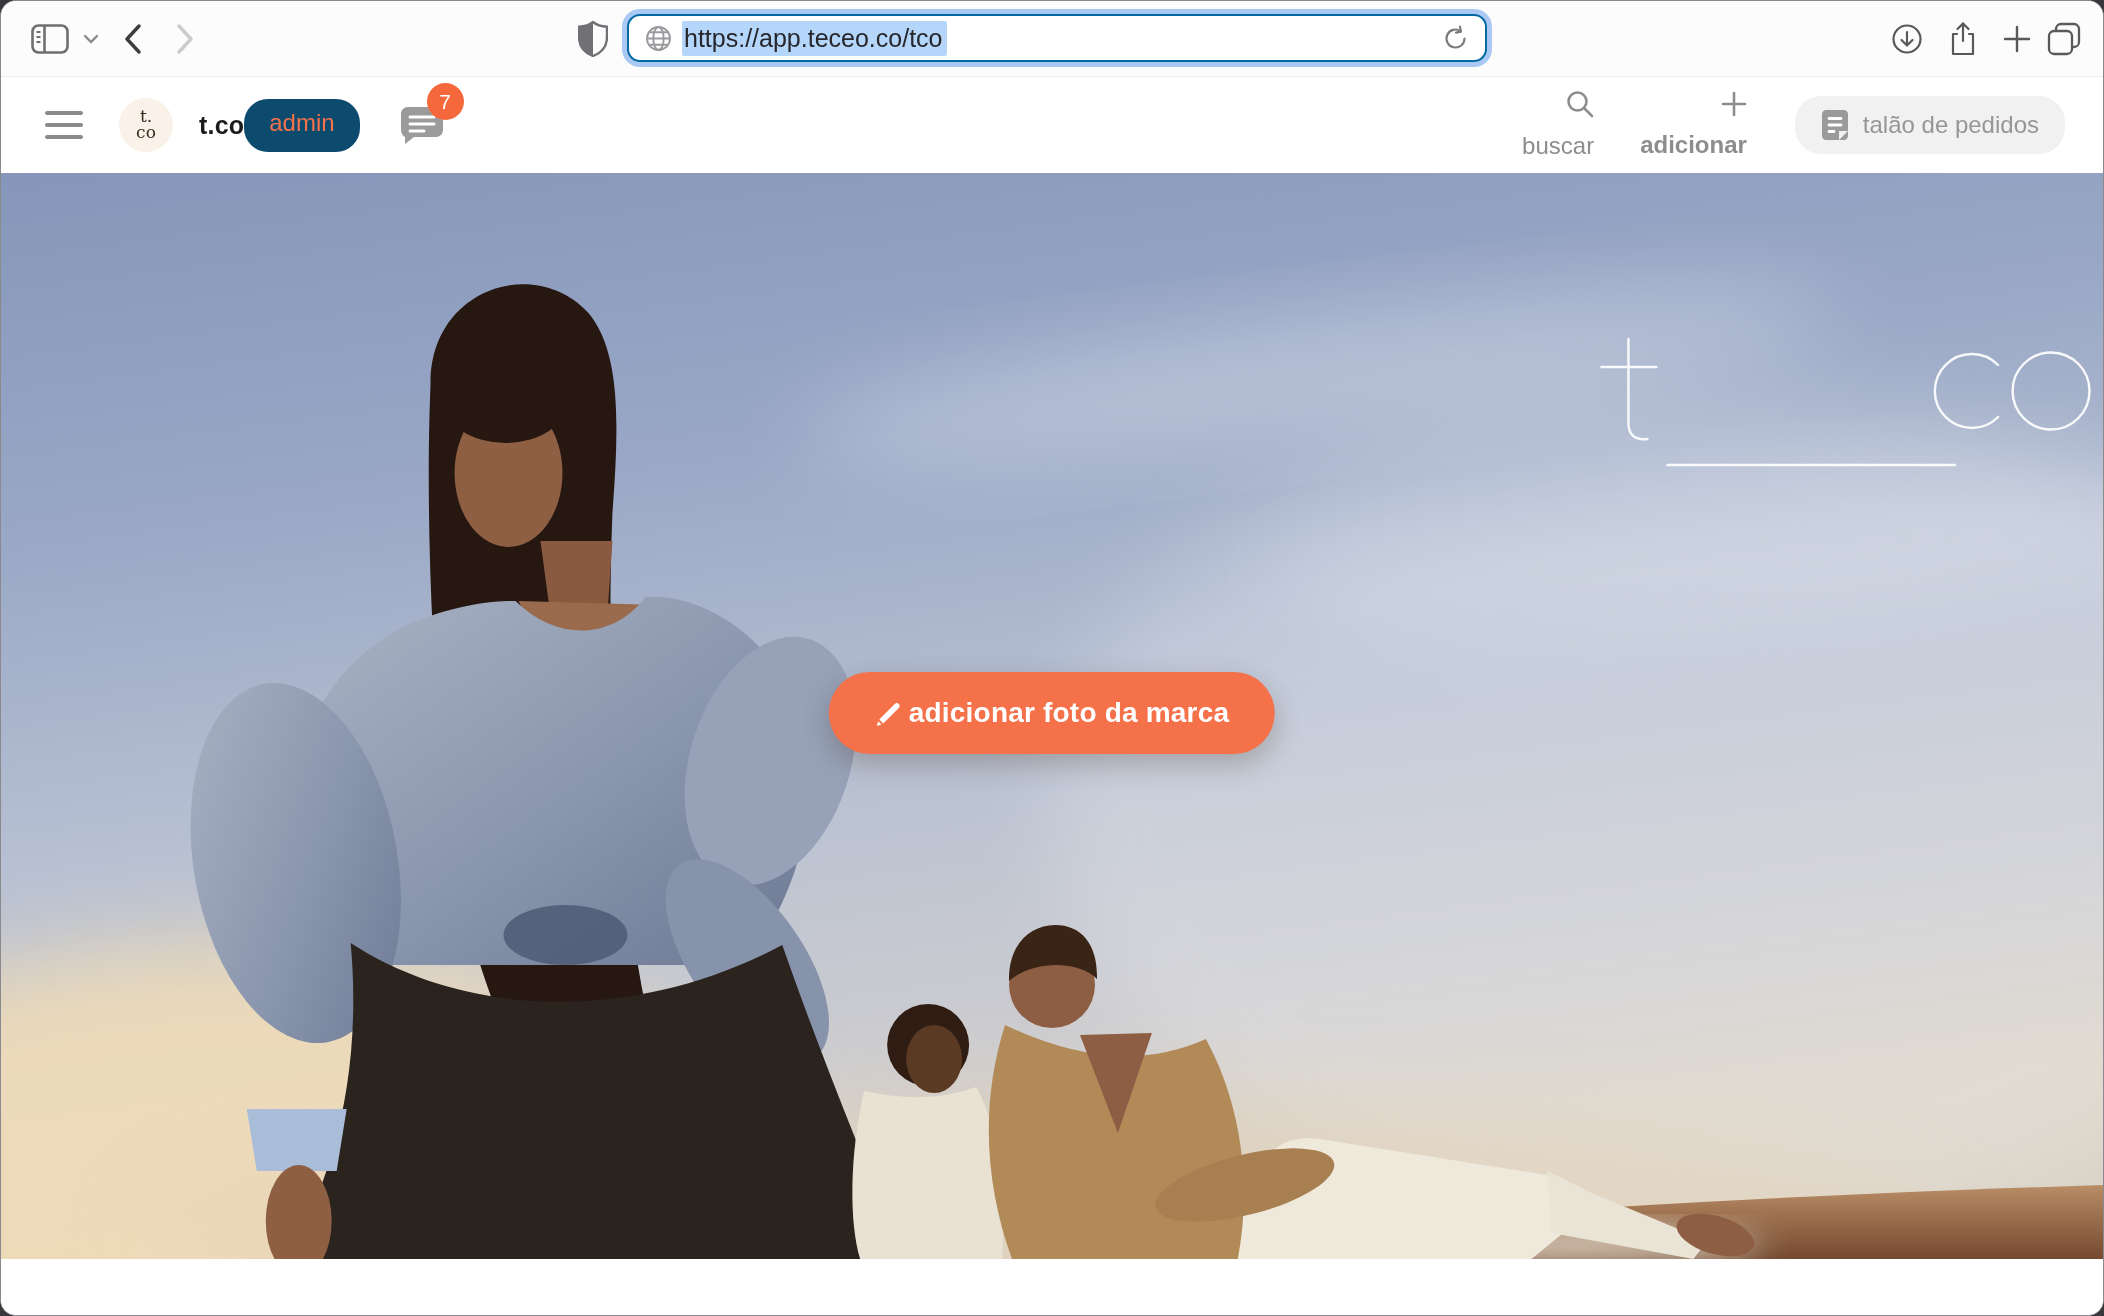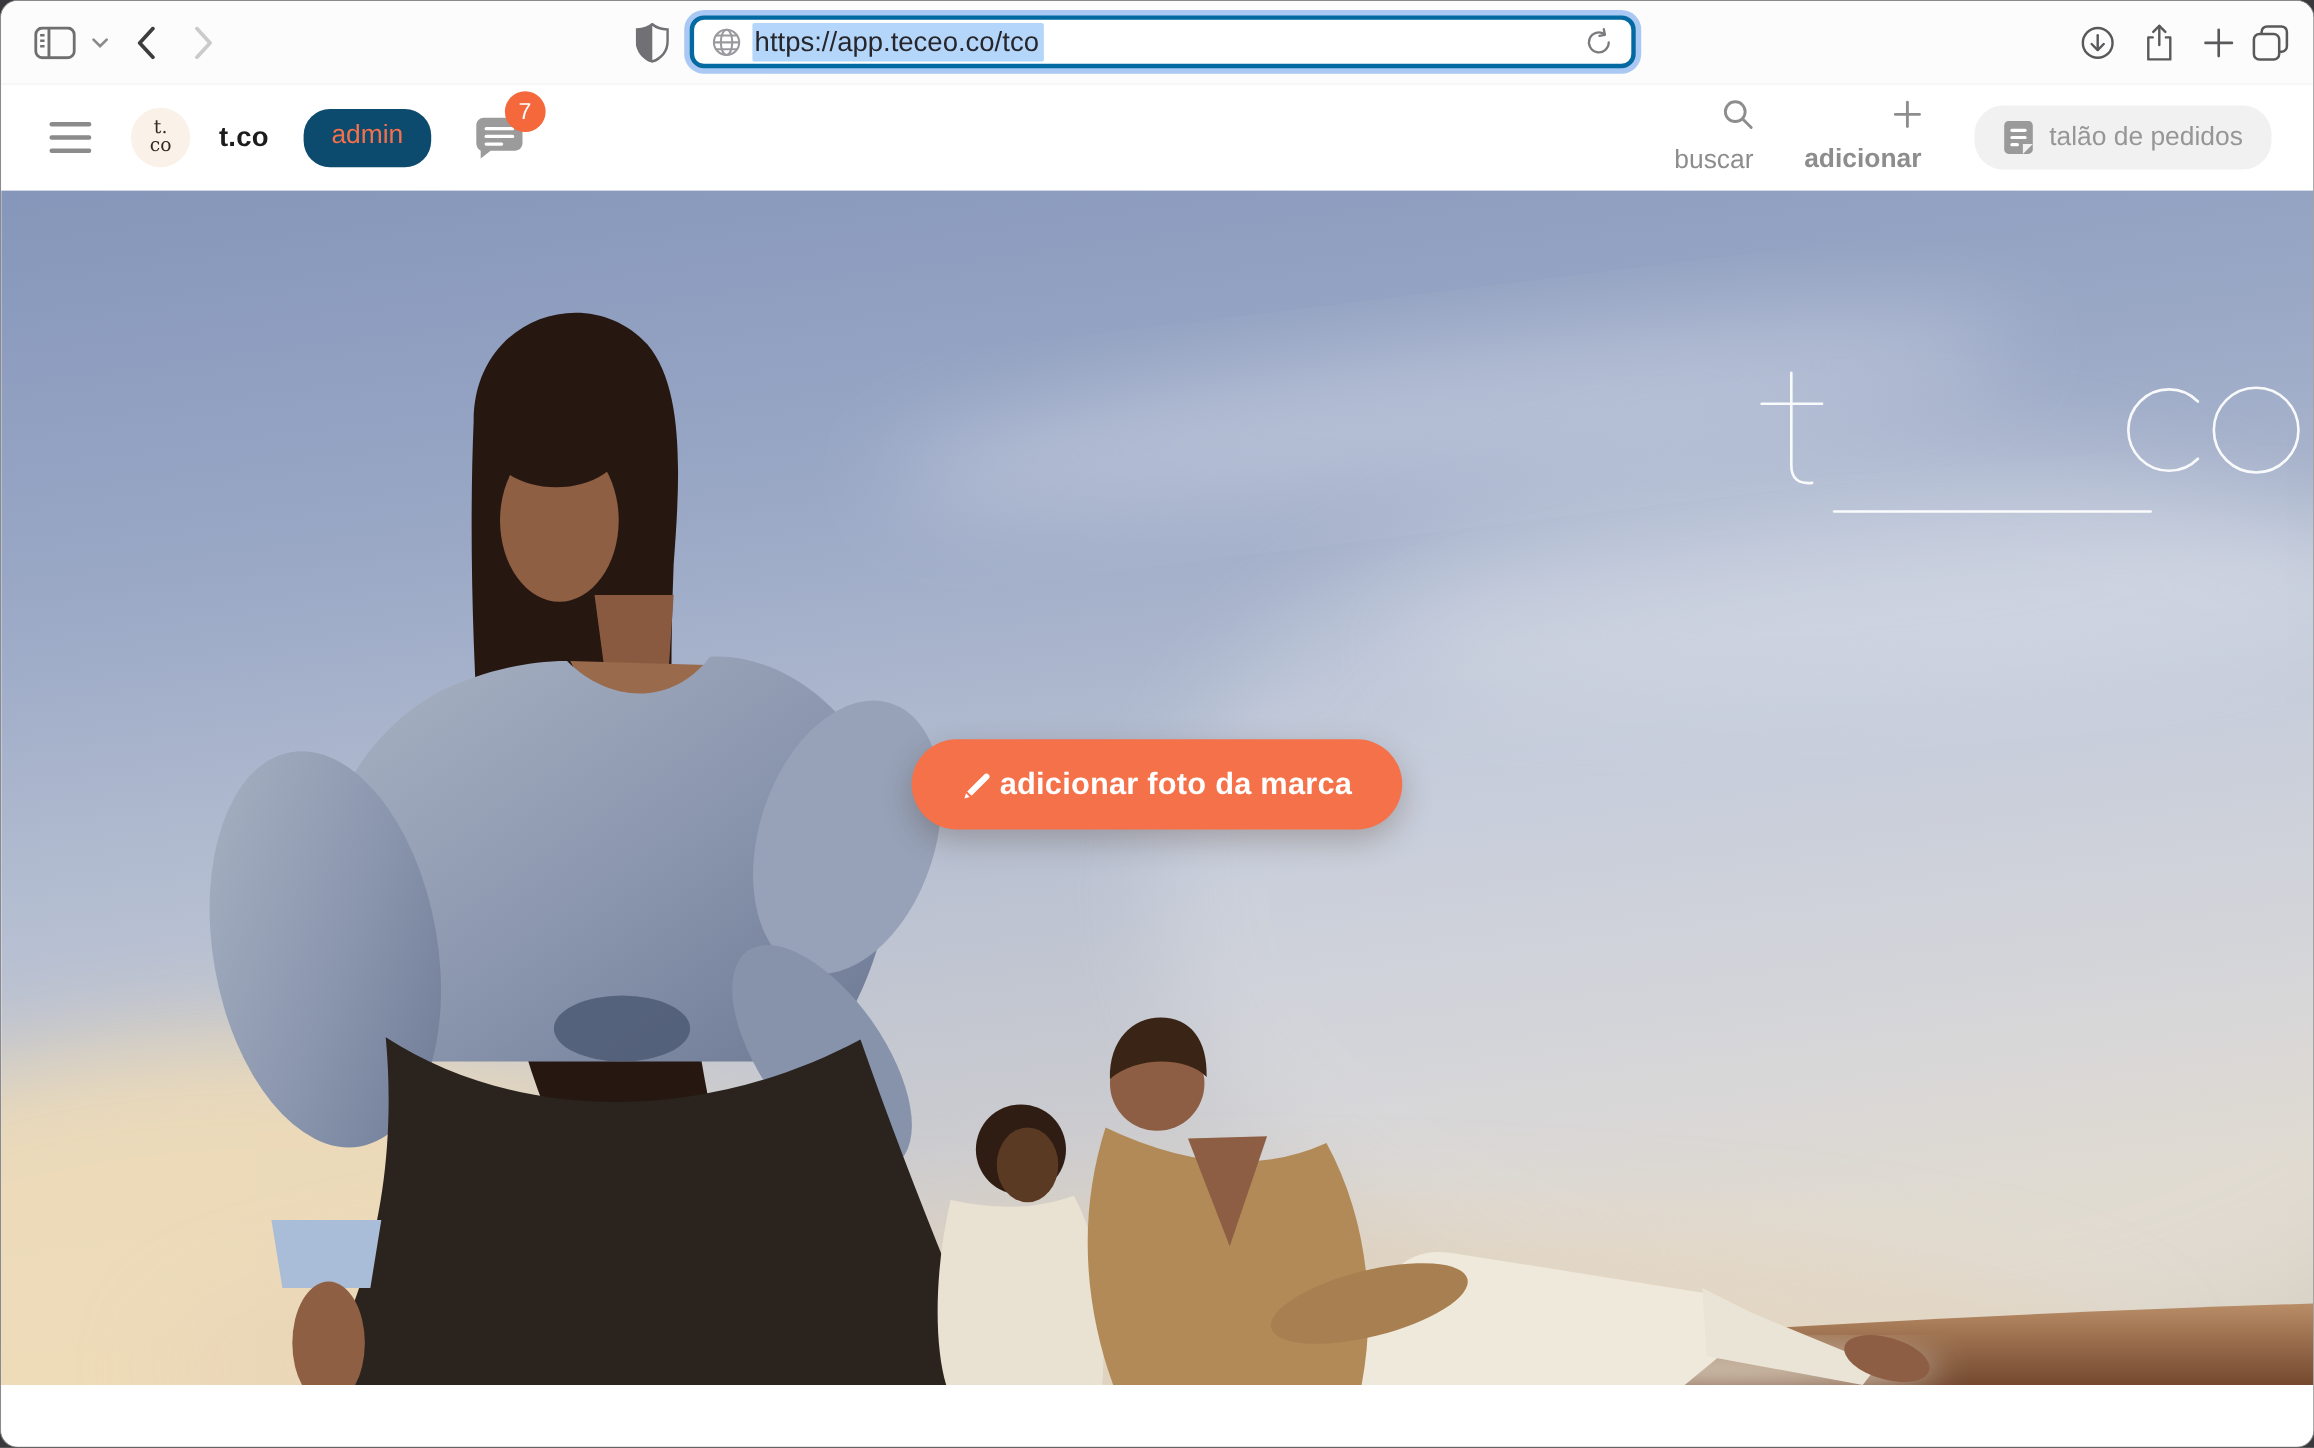--- a/index.html
+++ b/index.html
@@ -17,39 +17,39 @@
   .nav-back      { left:112px; width:40px; }
   .nav-forward   { left:164px; width:40px; }
   .shield        { left:572px; width:40px; }
   .tb-download   { left:1884px; width:44px; }
   .tb-share      { left:1940px; width:44px; }
   .tb-newtab     { left:1994px; width:44px; }
   .tb-tabs       { left:2040px; width:46px; }
 
   .url-field {
     position:absolute; left:626px; top:13px; width:860px; height:48px;
-    background:#ffffff; border-radius:13px; border:4px solid #0369a1;
+    background:#ffffff; border-radius:13px; border:2px solid #0369a1;
     box-shadow:0 0 0 5px #a9c8f3;
     display:flex; align-items:center; padding:0 16px; gap:10px;
   }
   .url-text { font-size:25px; color:#26262b; white-space:nowrap; }
   .url-selected { background:#b5d6fb; padding:3px 4px 4px 2px; border-radius:2px; }
   .reload-btn { margin-left:auto; display:flex; align-items:center; }
 
   
   .app-header { position:relative; height:96px; background:#ffffff; display:flex; align-items:center; padding:0 38px 0 44px; }
   .hd-left { display:flex; align-items:center; }
   .hamburger { width:38px; display:flex; flex-direction:column; gap:8px; margin-right:36px; cursor:pointer; }
   .hamburger span { display:block; height:4px; border-radius:2px; background:#8b8b8b; }
   .logo-circle {
     width:54px; height:54px; border-radius:50%; background:#faf2e8;
     display:flex; flex-direction:column; align-items:center; justify-content:center;
     font-family:"DejaVu Serif", serif; color:#33291f; line-height:0.92; font-size:17px; margin-right:26px;
   }
-  .brand-name { font-size:25px; font-weight:700; color:#1c1c1e; letter-spacing:.2px; margin-right:32px; }
+  .brand-name { font-size:25px; font-weight:700; color:#1c1c1e; letter-spacing:.2px; }
   .admin-badge {
     background:#0c4a6e; color:#f4714c; font-size:24px; font-weight:500;
     padding:10px 25px 15px; border-radius:24px; margin-right:40px;
   }
   .chat-wrap { position:relative; width:44px; height:40px; cursor:pointer; }
   .chat-badge {
     position:absolute; top:-22px; right:-20px; width:37px; height:37px; border-radius:50%;
     background:#f4683c; color:#fff; font-size:21px; display:flex; align-items:center; justify-content:center;
   }
   .hd-spacer { flex:1; }

